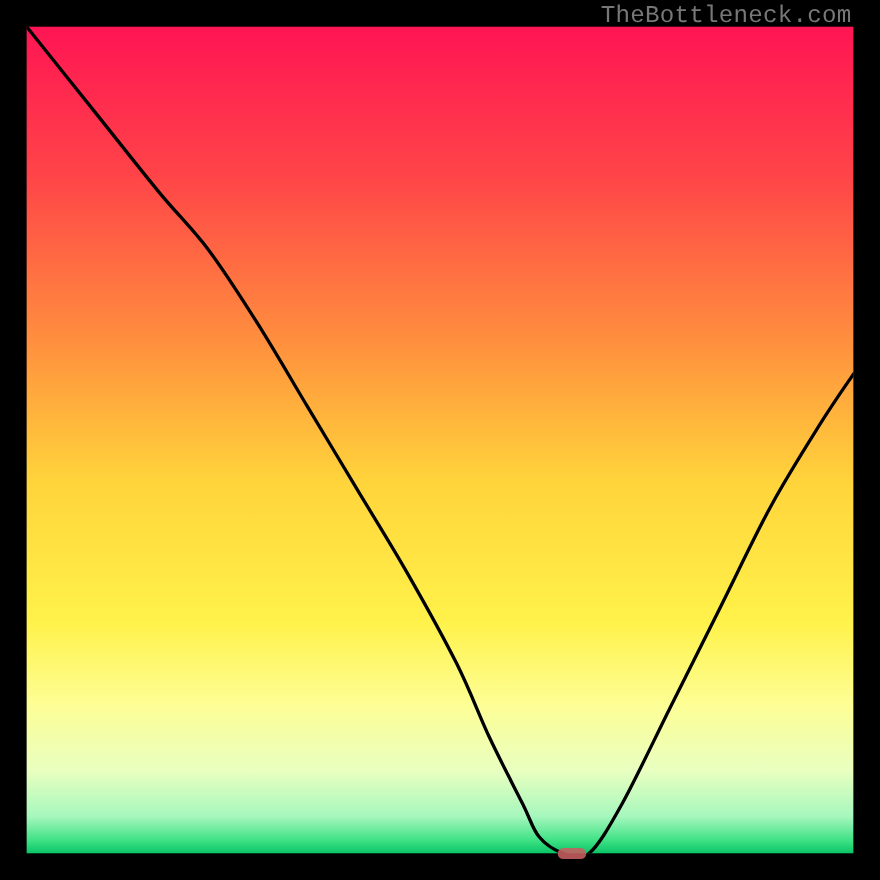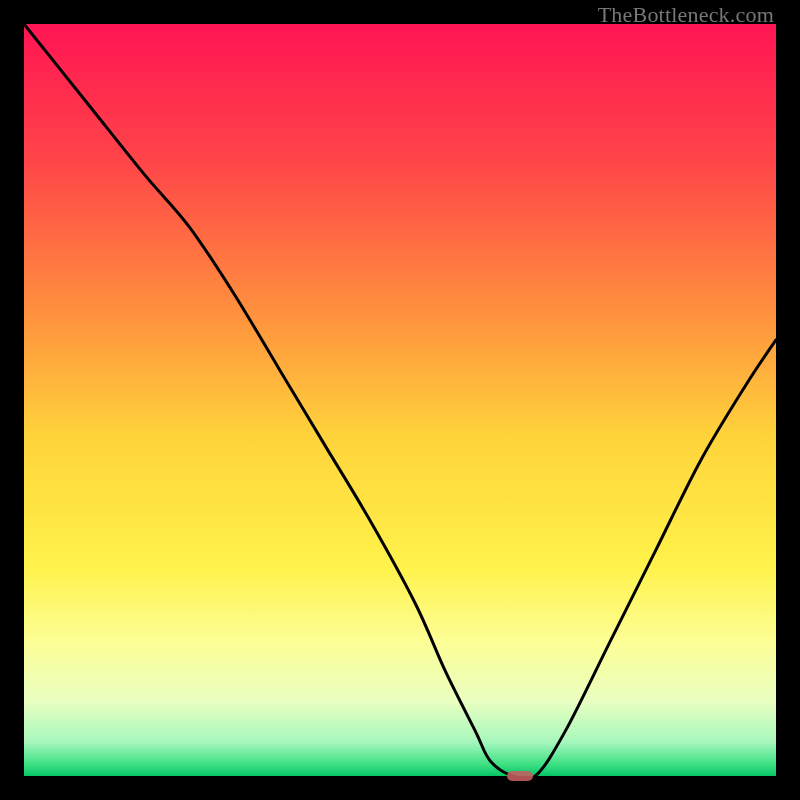--- a/index.html
+++ b/index.html
@@ -35,21 +35,21 @@
     left: 0;
     top: 0;
     width: 100%;
     height: 100%;
   }
   .watermark {
     position: absolute;
     top: 2px;
     right: 26px;
     color: #777;
-    font-family: Liberation Serif, serif;
+    font-family: Liberation Mono, monospace;
     font-size: 22px;
     letter-spacing: 0.2px;
   }
   .marker {
     position: absolute;
     width: 26px;
     height: 10px;
     border-radius: 5px;
     opacity: 0.88;
     transform: translate(-50%, -50%);

